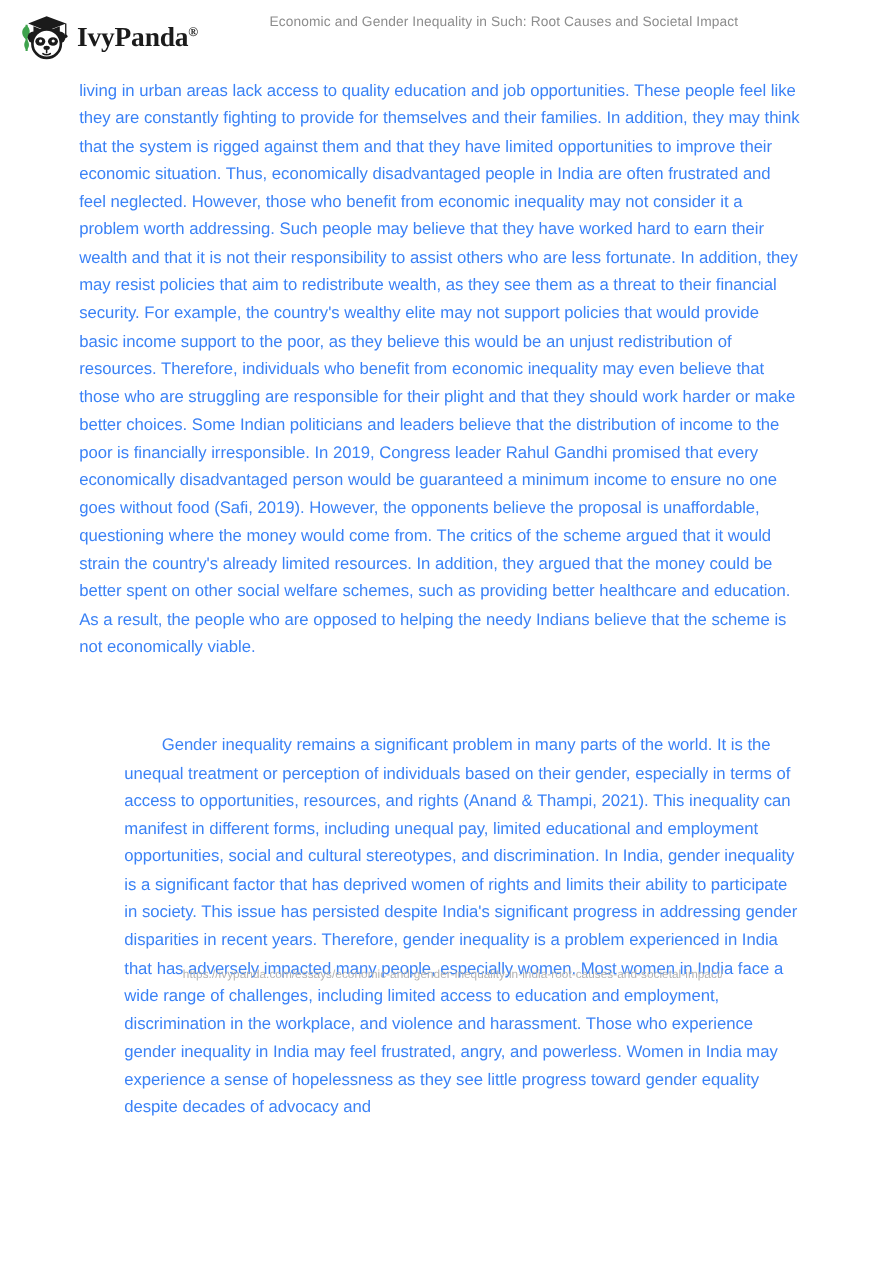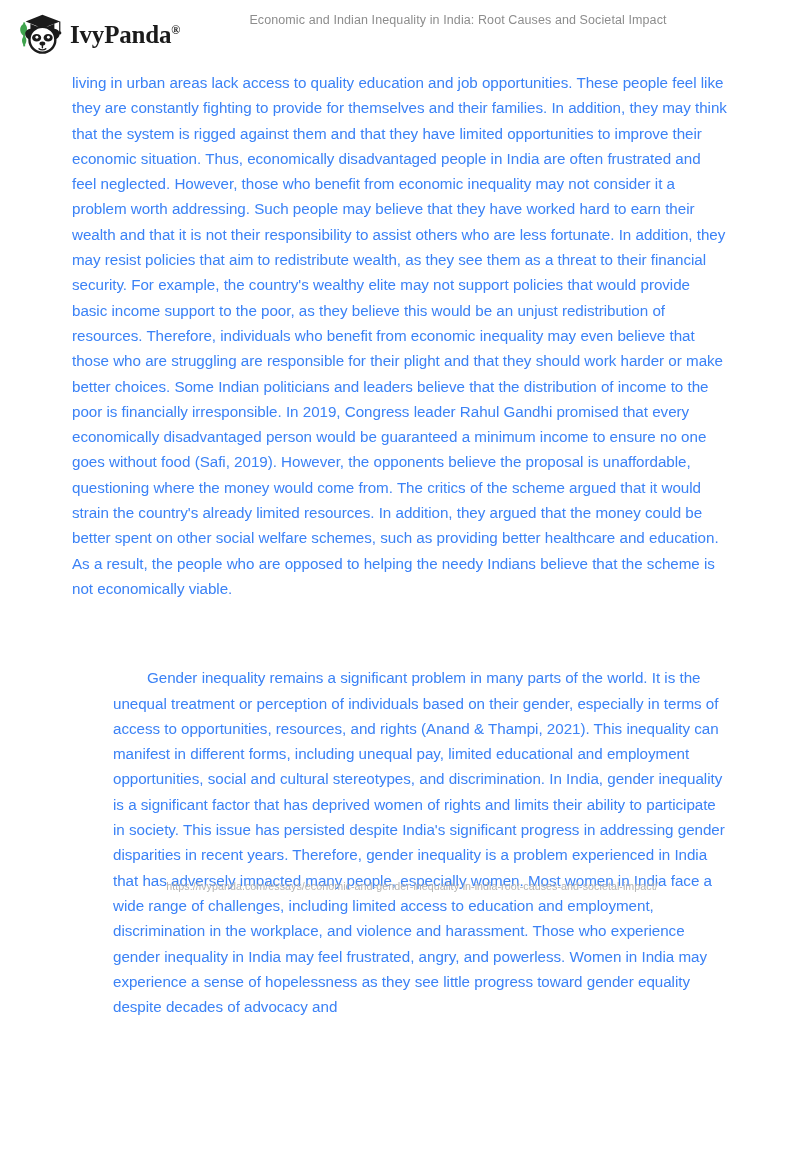--- a/index.html
+++ b/index.html
@@ -164,21 +164,21 @@
           <ellipse cx="67" cy="60" rx="9.5" ry="8" fill="#1b1b1b"></ellipse>
           <circle cx="43.5" cy="59" r="3" fill="#ffffff"></circle>
           <circle cx="67.5" cy="59" r="3" fill="#ffffff"></circle>
           <ellipse cx="55" cy="72" rx="6" ry="4.2" fill="#1b1b1b"></ellipse>
           <path d="M55 76 L55 81 M48 83 C51 86, 59 86, 62 83" stroke="#1b1b1b" stroke-width="3" fill="none" stroke-linecap="round"></path>
         </g>
       </svg>
       <span class="brand-name"><span>IvyPanda</span><span class="reg">®</span></span>
     </div>
 
-    <div class="header-title">Economic and Indian Inequality in India: Root Causes and Societal Impact</div>
+    <div class="header-title">Economic and Gender Inequality in Such: Root Causes and Societal Impact</div>
   </div>
 
   <div class="content">
 
     <p class="para">living in urban areas lack access to quality education and job opportunities. These people feel like they are constantly fighting to provide for themselves and their families. In addition, they may think that the system is rigged against them and that they have limited opportunities to improve their economic situation. Thus, economically disadvantaged people in India are often frustrated and feel neglected. However, those who benefit from economic inequality may not consider it a problem worth addressing. Such people may believe that they have worked hard to earn their wealth and that it is not their responsibility to assist others who are less fortunate. In addition, they may resist policies that aim to redistribute wealth, as they see them as a threat to their financial security. For example, the country's wealthy elite may not support policies that would provide basic income support to the poor, as they believe this would be an unjust redistribution of resources. Therefore, individuals who benefit from economic inequality may even believe that those who are struggling are responsible for their plight and that they should work harder or make better choices. Some Indian politicians and leaders believe that the distribution of income to the poor is financially irresponsible. In 2019, Congress leader Rahul Gandhi promised that every economically disadvantaged person would be guaranteed a minimum income to ensure no one goes without food (Safi, 2019). However, the opponents believe the proposal is unaffordable, questioning where the money would come from.  The critics of the scheme argued that it would strain the country's already limited resources. In addition, they argued that the money could be better spent on other social welfare schemes, such as providing better healthcare and education. As a result, the people who are opposed to helping the needy Indians believe that the scheme is not economically viable.</p>
 
     <div class="gap-before-heading"></div>
 
 
     <div class="gap-after-heading"></div>

